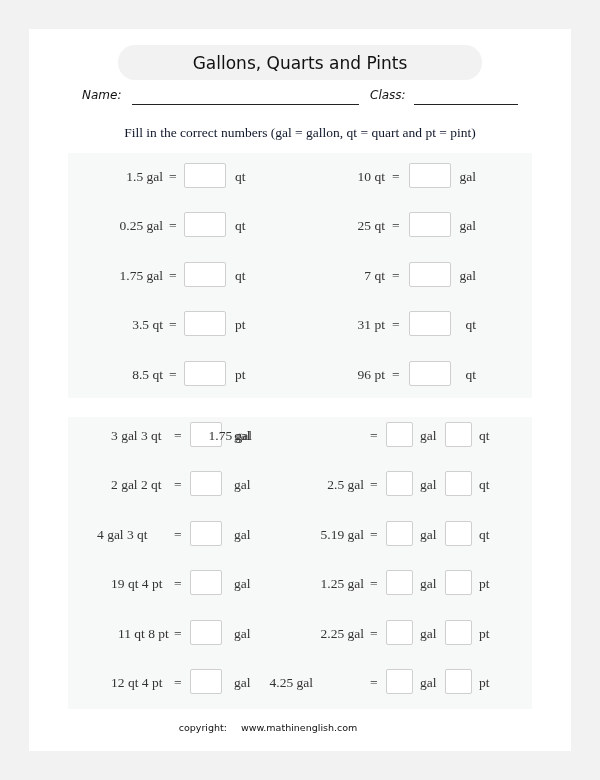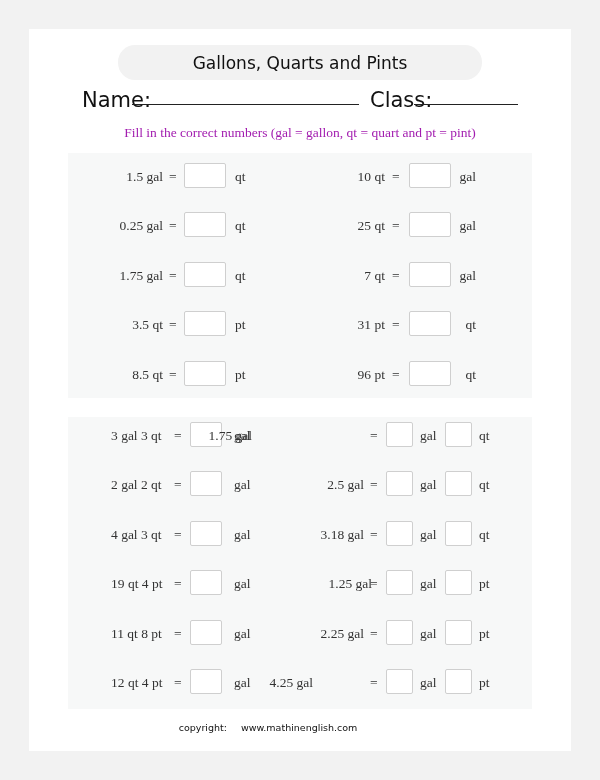--- a/index.html
+++ b/index.html
@@ -1,26 +1,26 @@
 <!DOCTYPE html>
 <html><head>
 <meta charset="utf-8">
 <style>
   html, body { margin:0; padding:0; }
   body { width:600px; height:780px; background:#f2f2f2; position:relative; overflow:hidden; }
   .page { position:absolute; left:29px; top:29px; width:542px; height:722px; background:#ffffff; }
   .title-pill { position:absolute; left:118px; top:45px; width:364px; height:35px; background:#f2f2f2; border-radius:17px;
     display:flex; align-items:center; justify-content:center;
     font-family:"DejaVu Sans", sans-serif; font-size:17px; color:#111; }
-  .name-row { position:absolute; top:86px; left:82px; width:440px; height:24px; font-family:"DejaVu Sans", sans-serif; font-size:21px; color:#111; }
+  .name-row { position:absolute; top:86px; left:82px; width:440px; height:24px; font-family:"DejaVu Sans", sans-serif; font-size:12px; color:#111;font-style:italic; }
   .name-label { position:absolute; left:0; top:2px; }
   .name-line { position:absolute; left:50px; top:18px; width:227px; border-bottom:1.5px solid #222; }
   .class-label { position:absolute; left:288px; top:2px; }
   .class-line { position:absolute; left:332px; top:18px; width:104px; border-bottom:1.5px solid #222; }
-  .instructions { position:absolute; top:125px; left:0; width:600px; text-align:center; font-family:"Liberation Serif", serif; font-size:13.5px; color:#a21caf; }
+  .instructions { position:absolute; top:125px; left:0; width:600px; text-align:center; font-family:"Liberation Serif", serif; font-size:13.5px; color:#0f172a; }
   .panel { position:absolute; left:68px; width:464px; background:#f7f8f8; }
   .panel1 { top:153px; height:245px; }
   .panel2 { top:417px; height:292px; }
   .row { position:absolute; height:28px; font-family:"Liberation Serif", serif; font-size:13.5px; color:#333; }
   .row span { position:absolute; top:6px; white-space:nowrap; }
   .box { position:absolute; top:0; width:42px; height:25px; background:#fff; border:1px solid #cfcfcf; border-radius:2px; box-sizing:border-box; }
   .box2 { width:32px; }
   .box3 { width:27px; }
   .footer { position:absolute; top:722px; left:0; width:536px; text-align:center; font-family:"DejaVu Sans", sans-serif; font-size:9.5px; color:#111; }
   .footer .sp { display:inline-block; width:14px; }
@@ -117,45 +117,45 @@
       <div class="box box2" style="left:190px;"></div>
       <span style="left:234px;">gal</span>
       <span style="right:236px;text-align:right;">2.5 gal</span>
       <span style="left:370px;">=</span>
       <div class="box box3" style="left:386px;"></div>
       <span style="left:420px;">gal</span>
       <div class="box box3" style="left:445px;"></div>
       <span style="left:479px;">qt</span>
     </div>
     <div class="row" style="left:0;top:521px;width:600px;">
-      <span style="left:111px;">4 gal 3 qt</span>
+      <span style="left:97px;">4 gal 3 qt</span>
       <span style="left:174px;">=</span>
       <div class="box box2" style="left:190px;"></div>
       <span style="left:234px;">gal</span>
-      <span style="right:236px;text-align:right;">3.18 gal</span>
+      <span style="right:236px;text-align:right;">5.19 gal</span>
       <span style="left:370px;">=</span>
       <div class="box box3" style="left:386px;"></div>
       <span style="left:420px;">gal</span>
       <div class="box box3" style="left:445px;"></div>
       <span style="left:479px;">qt</span>
     </div>
     <div class="row" style="left:0;top:570px;width:600px;">
       <span style="left:111px;">19 qt 4 pt</span>
       <span style="left:174px;">=</span>
       <div class="box box2" style="left:190px;"></div>
       <span style="left:234px;">gal</span>
-      <span style="right:228px;text-align:center;">1.25 gal</span>
+      <span style="right:236px;text-align:center;">1.25 gal</span>
       <span style="left:370px;">=</span>
       <div class="box box3" style="left:386px;"></div>
       <span style="left:420px;">gal</span>
       <div class="box box3" style="left:445px;"></div>
       <span style="left:479px;">pt</span>
     </div>
     <div class="row" style="left:0;top:620px;width:600px;">
-      <span style="left:111px;">11 qt 8 pt</span>
+      <span style="left:118px;">11 qt 8 pt</span>
       <span style="left:174px;">=</span>
       <div class="box box2" style="left:190px;"></div>
       <span style="left:234px;">gal</span>
       <span style="right:236px;text-align:right;">2.25 gal</span>
       <span style="left:370px;">=</span>
       <div class="box box3" style="left:386px;"></div>
       <span style="left:420px;">gal</span>
       <div class="box box3" style="left:445px;"></div>
       <span style="left:479px;">pt</span>
     </div>

